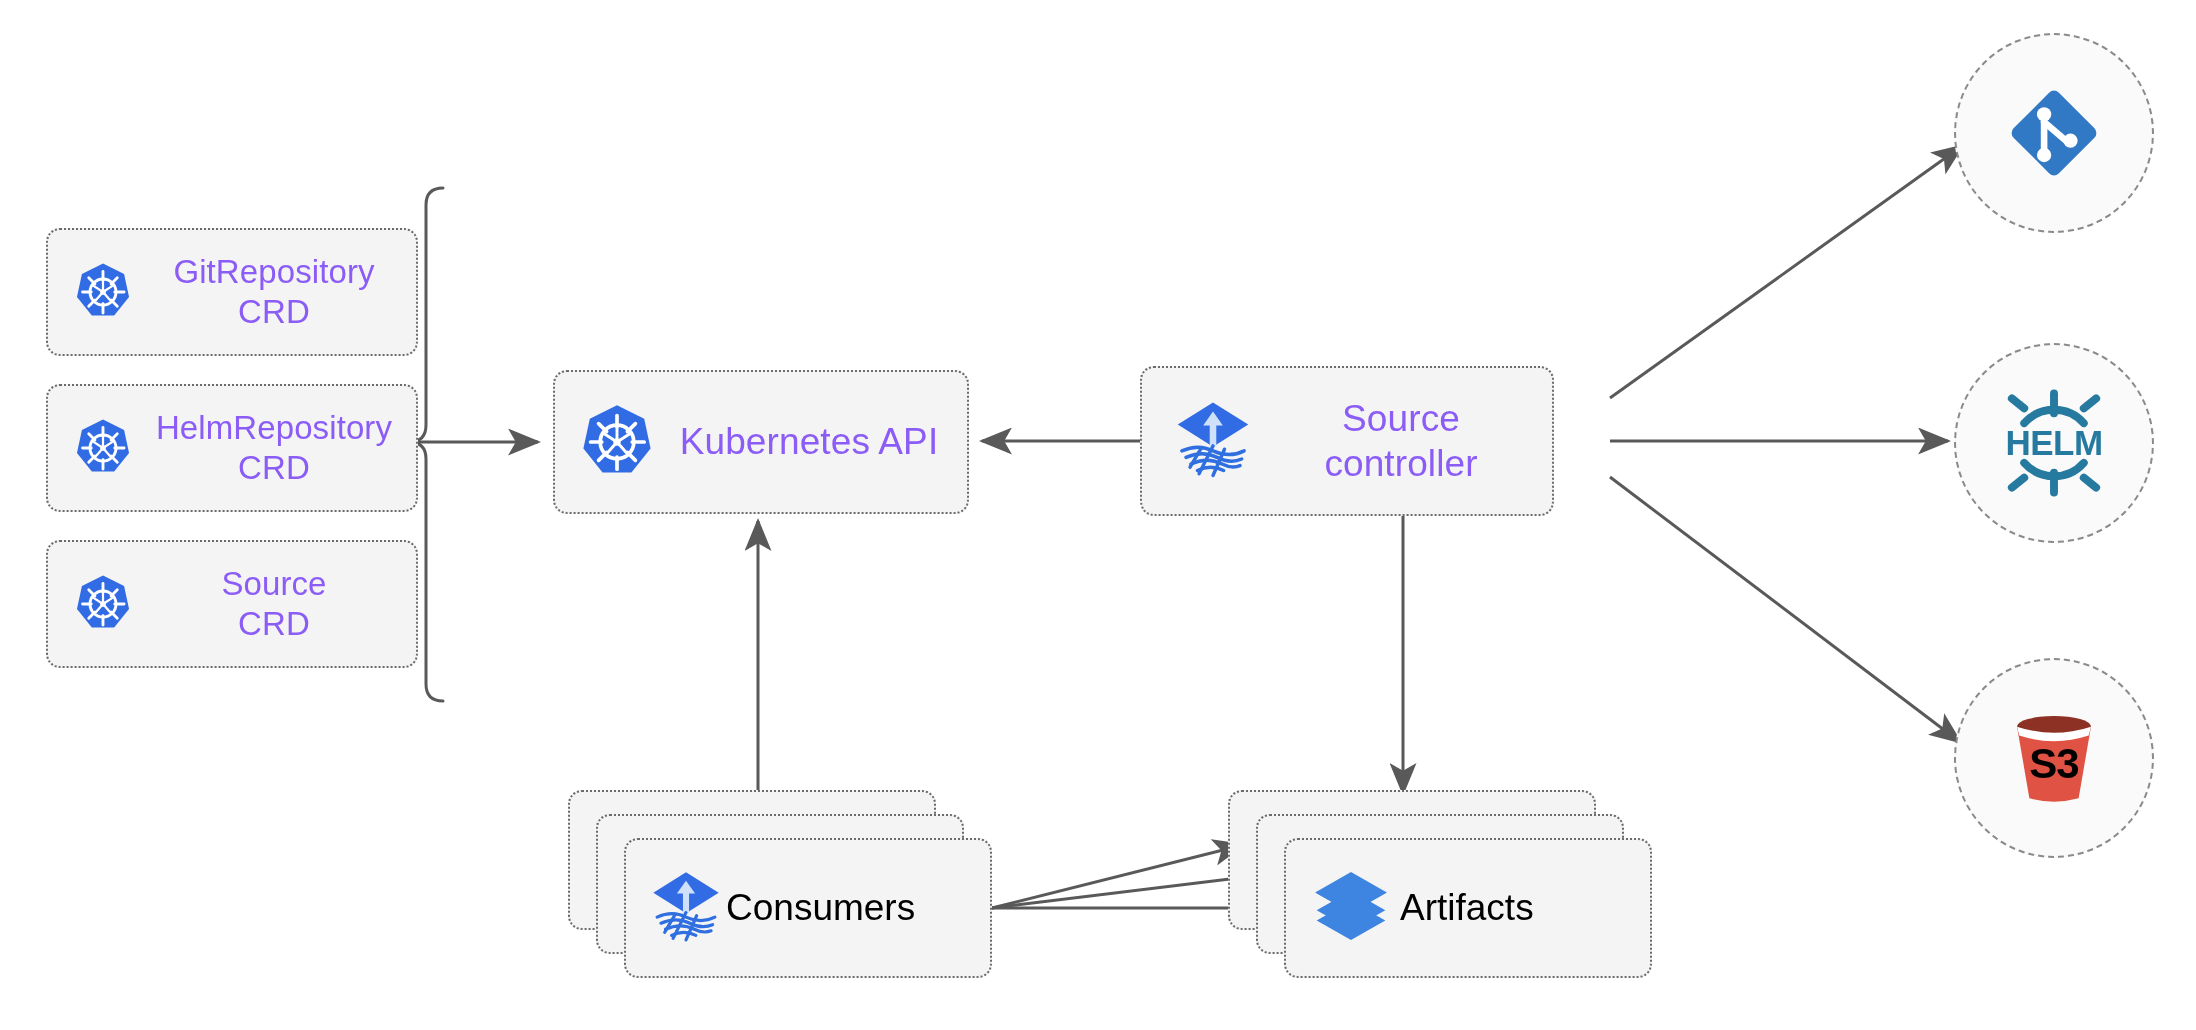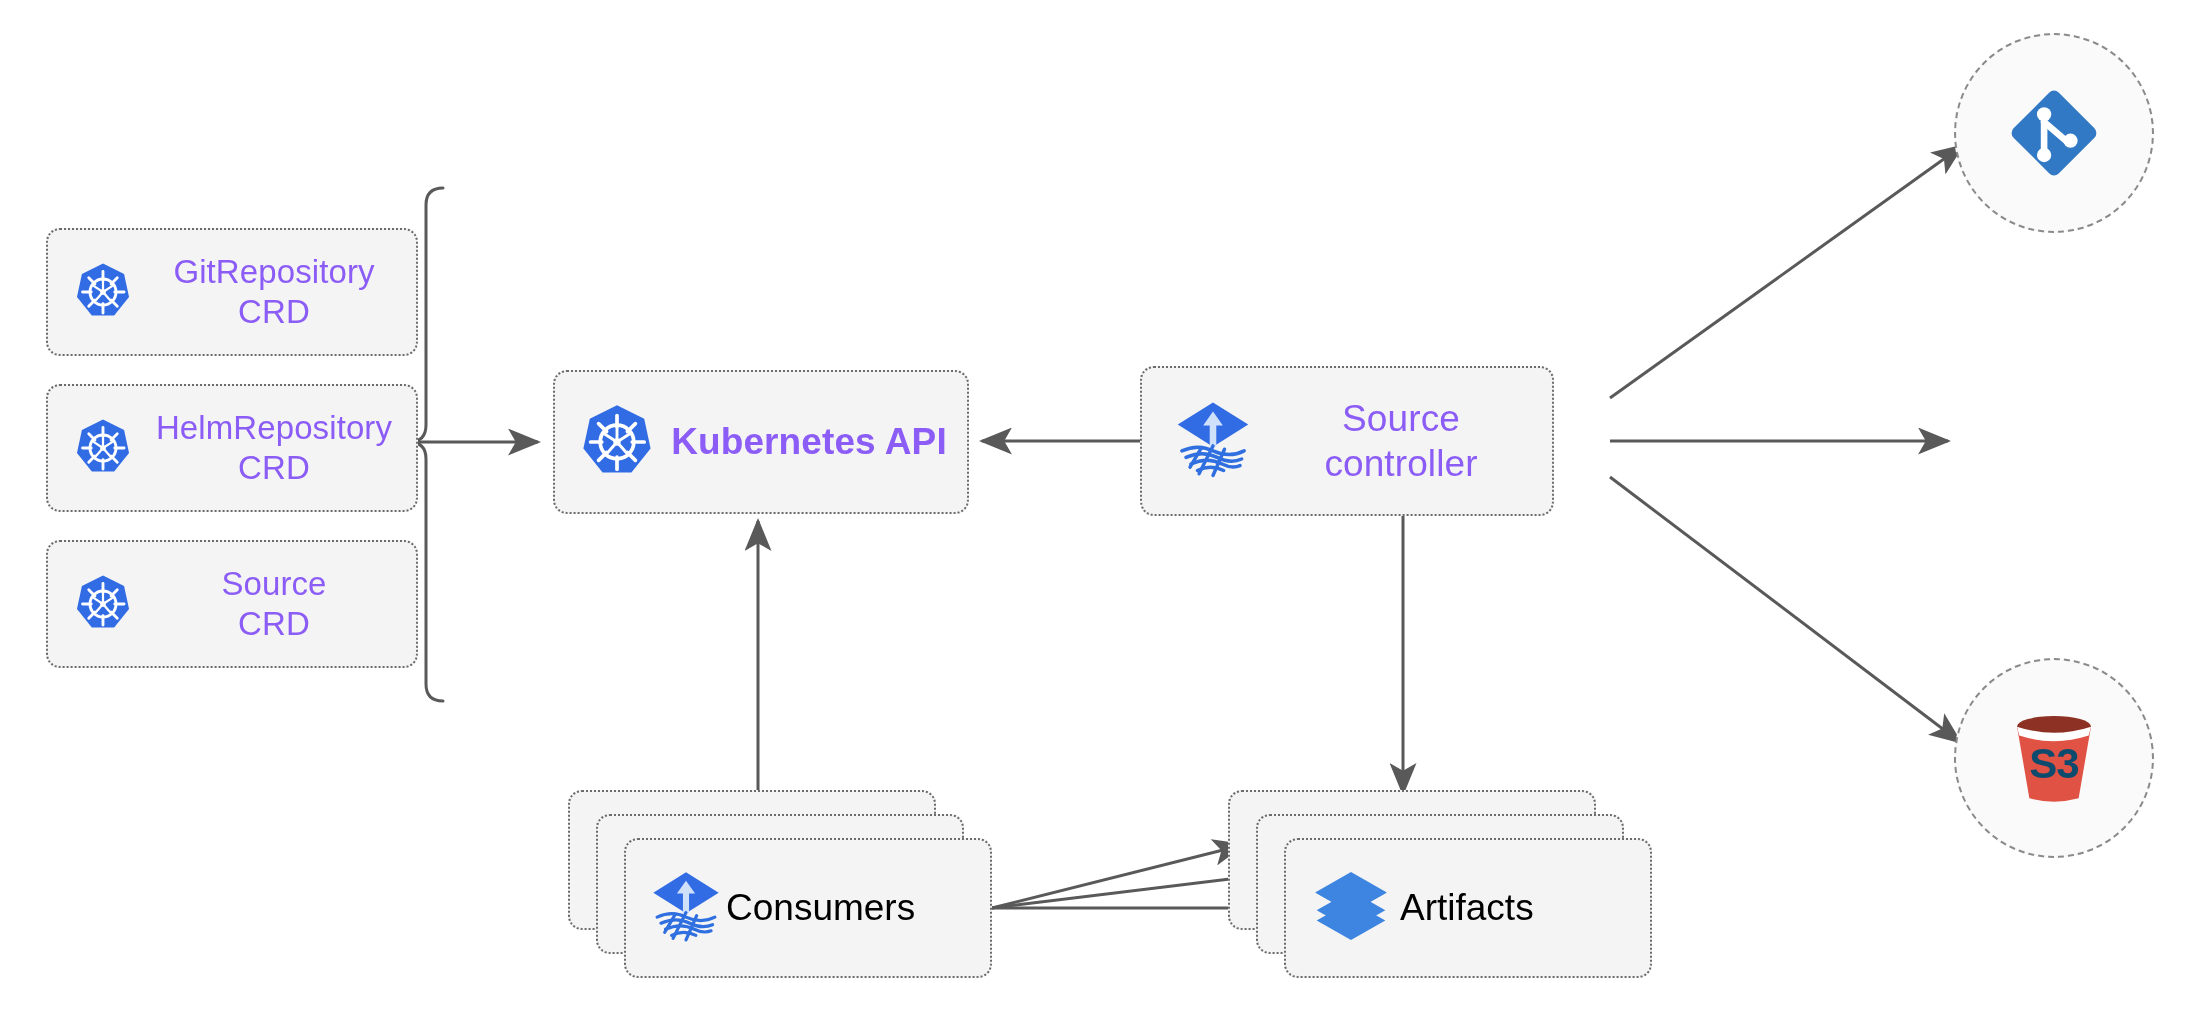--- a/index.html
+++ b/index.html
@@ -67,21 +67,21 @@
   .crd .lbl { font-size: 33px; }
   #crd-git    { top: 228px; }
   #crd-helm   { top: 384px; }
   #crd-bucket { top: 540px; }
 
   
   #k8s-api {
     left: 553px; top: 370px; width: 416px; height: 144px;
   }
   #k8s-api .ico { margin-left: 22px; margin-right: 2px; }
-  #k8s-api .lbl { font-size: 37px; font-weight: bold; }
+  #k8s-api .lbl { font-size: 37px; }
 
   
   #source-controller {
     left: 1140px; top: 366px; width: 414px; height: 150px;
   }
   #source-controller .ico { margin-left: 30px; margin-right: 4px; }
   #source-controller .lbl { font-size: 37px; }
 
   
   .stack { position: absolute; }
@@ -352,26 +352,44 @@
           <line x1="41" y1="34" x2="41" y2="68"></line>
           <path d="M41,40 L62,58"></path>
         </g>
         <circle cx="41" cy="33" r="6.5" fill="#ffffff"></circle>
         <circle cx="41" cy="70" r="6.5" fill="#ffffff"></circle>
         <circle cx="65" cy="57" r="6.5" fill="#ffffff"></circle>
       </svg>
     </span>
   </div>
 
+  <div class="ext" id="ext-helm">
+    <span style="position:relative;display:block;width:124px;height:124px;">
+      <svg width="124" height="124" viewBox="0 0 100 100" style="position:absolute;left:0;top:0;">
+        <g fill="none" stroke="#277a9f" stroke-width="6.4" stroke-linecap="round">
+          <path d="M26,34 A32,32 0 0,1 74,34"></path>
+          <path d="M26,66 A32,32 0 0,0 74,66"></path>
+          <line x1="50" y1="10" x2="50" y2="26"></line>
+          <line x1="50" y1="74" x2="50" y2="90"></line>
+          <line x1="26" y1="22" x2="16" y2="14"></line>
+          <line x1="74" y1="22" x2="84" y2="14"></line>
+          <line x1="26" y1="78" x2="16" y2="86"></line>
+          <line x1="74" y1="78" x2="84" y2="86"></line>
+        </g>
+      </svg>
+      <span style="position:absolute;left:0;top:0;width:124px;height:124px;display:flex;align-items:center;justify-content:center;
+                   font-family:'Liberation Sans',sans-serif;font-weight:bold;font-size:35px;color:#277a9f;letter-spacing:-0.5px;">HELM</span>
+    </span>
+  </div>
 
   <div class="ext" id="ext-s3">
     <span style="position:relative;display:block;width:112px;height:112px;">
       <svg width="112" height="112" viewBox="0 0 100 100" style="position:absolute;left:0;top:0;">
         <path d="M17,22 L83,22 L72,86 Q50,92 28,86 Z" fill="#e05243"></path>
         <ellipse cx="50" cy="22" rx="33" ry="9.5" fill="#8c3123"></ellipse>
         <path d="M17,22 Q50,33 83,22 L81,30 Q50,40 19,30 Z" fill="#ffffff"></path>
       </svg>
       <span style="position:absolute;left:0;top:6px;width:112px;height:112px;display:flex;align-items:center;justify-content:center;
-                   font-family:'Liberation Sans',sans-serif;font-weight:bold;font-size:42px;color:#0c4a6e;letter-spacing:-1px;">S3</span>
+                   font-family:'Liberation Sans',sans-serif;font-weight:bold;font-size:42px;color:#000000;letter-spacing:-1px;">S3</span>
     </span>
   </div>
 
 </div>
 
 </body></html>

